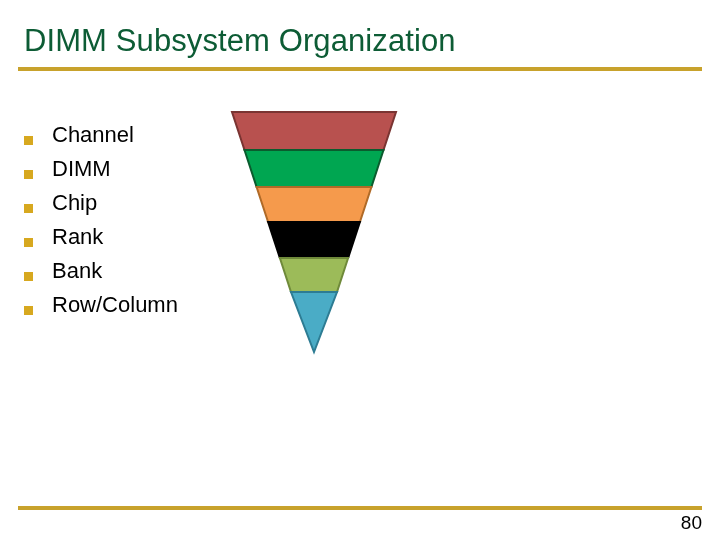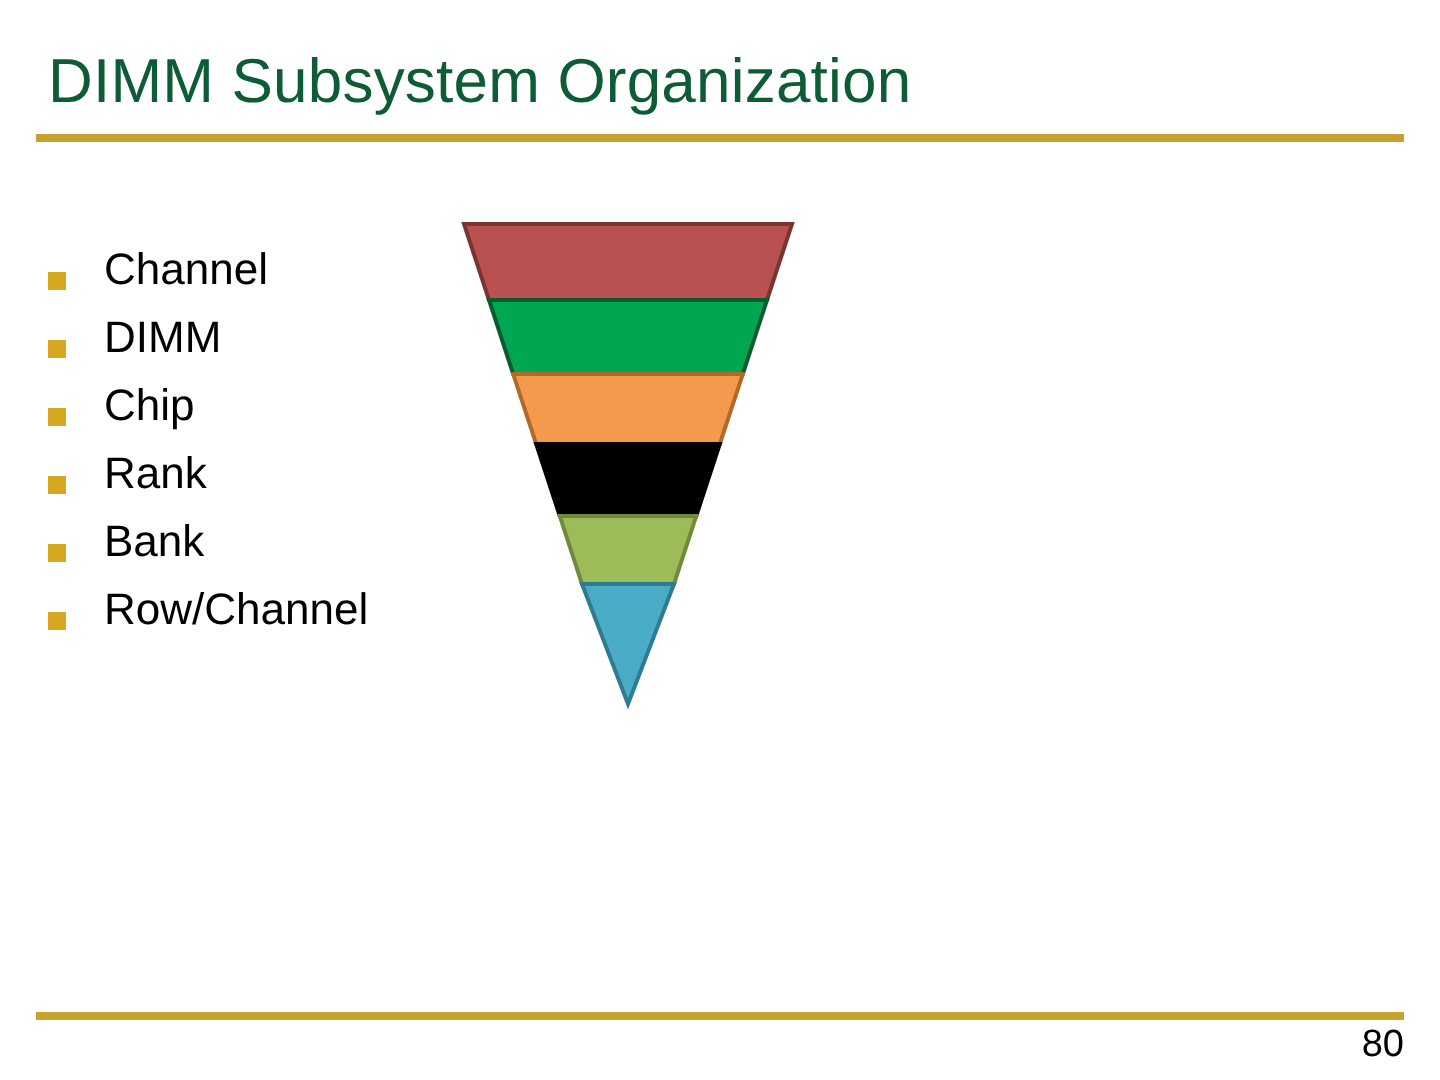--- a/index.html
+++ b/index.html
@@ -125,21 +125,21 @@
     <li class="bullet-item">
       <span class="bullet-marker"></span>
       <span class="bullet-label">Rank</span>
     </li>
     <li class="bullet-item">
       <span class="bullet-marker"></span>
       <span class="bullet-label">Bank</span>
     </li>
     <li class="bullet-item">
       <span class="bullet-marker"></span>
-      <span class="bullet-label">Row/Channel</span>
+      <span class="bullet-label">Row/Column</span>
     </li>
   </ul>
 
   <div class="pyramid">
     <svg width="172" height="250" viewBox="0 0 172 250" xmlns="http://www.w3.org/2000/svg">
 
       <polygon points="4,4 168,4 155.5,42 16.5,42" fill="#b8514f" stroke="#7a3432" stroke-width="2" stroke-linejoin="miter"></polygon>
 
       <polygon points="16.5,42 155.5,42 143.4,79 28.6,79" fill="#00a651" stroke="#0a5c2e" stroke-width="2" stroke-linejoin="miter"></polygon>
 

